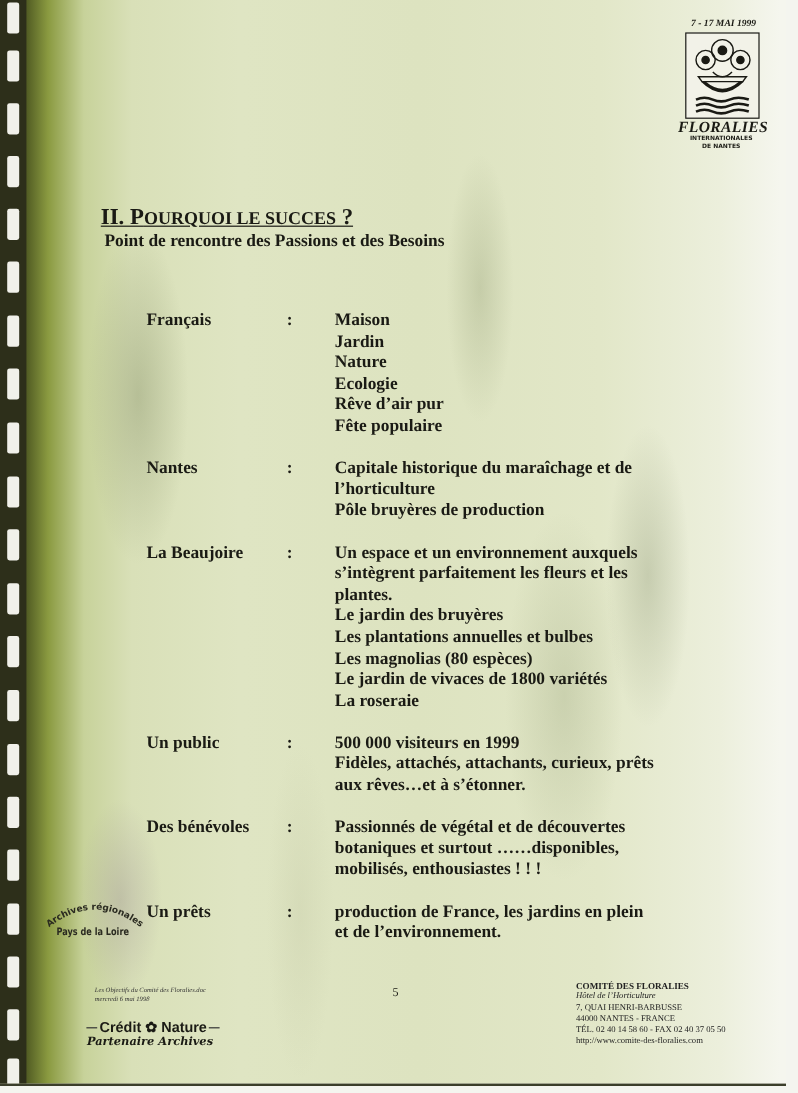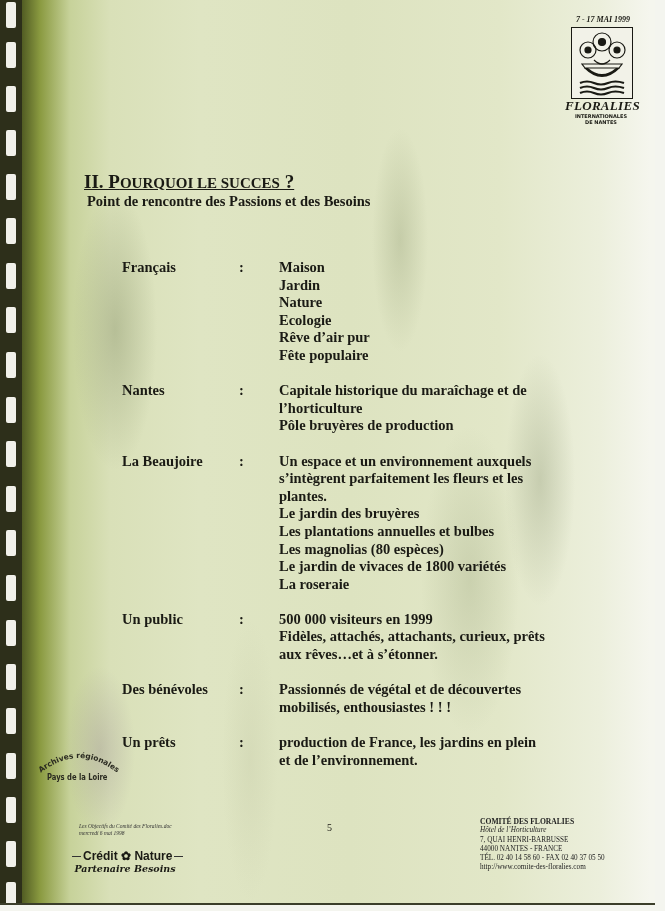--- a/index.html
+++ b/index.html
@@ -157,20 +157,21 @@
         <div>500 000 visiteurs en 1999</div>
         <div>Fidèles, attachés, attachants, curieux, prêts</div>
         <div>aux rêves…et à s’étonner.</div>
       </div>
     </div>
     <div class="entry">
       <span class="entry-label">Des bénévoles</span>
       <span class="entry-colon">:</span>
       <div class="entry-lines">
         <div>Passionnés de végétal et de découvertes</div>
+        <div>botaniques et surtout ……disponibles,</div>
         <div>mobilisés, enthousiastes ! ! !</div>
       </div>
     </div>
     <div class="entry">
       <span class="entry-label">Un prêts</span>
       <span class="entry-colon">:</span>
       <div class="entry-lines">
         <div>production de France, les jardins en plein</div>
         <div>et de l’environnement.</div>
       </div>
@@ -186,21 +187,21 @@
   <div class="stamp-line2">Pays de la Loire</div>
 
   <div class="footer-doc">
     <div>Les Objectifs du Comité des Floralies.doc</div>
     <div>mercredi 6 mai 1998</div>
   </div>
   <div class="page-number">5</div>
 
   <div class="sponsor">
     <div class="sponsor-name">Crédit ✿ Nature</div>
-    <div class="sponsor-tag">Partenaire Besoins</div>
+    <div class="sponsor-tag">Partenaire Archives</div>
   </div>
 
   <div class="address">
     <div class="org">COMITÉ DES FLORALIES</div>
     <div class="it">Hôtel de l’Horticulture</div>
     <div>7, QUAI HENRI-BARBUSSE</div>
     <div>44000 NANTES - FRANCE</div>
     <div>TÉL. 02 40 14 58 60 - FAX 02 40 37 05 50</div>
     <div>http://www.comite-des-floralies.com</div>
   </div>

